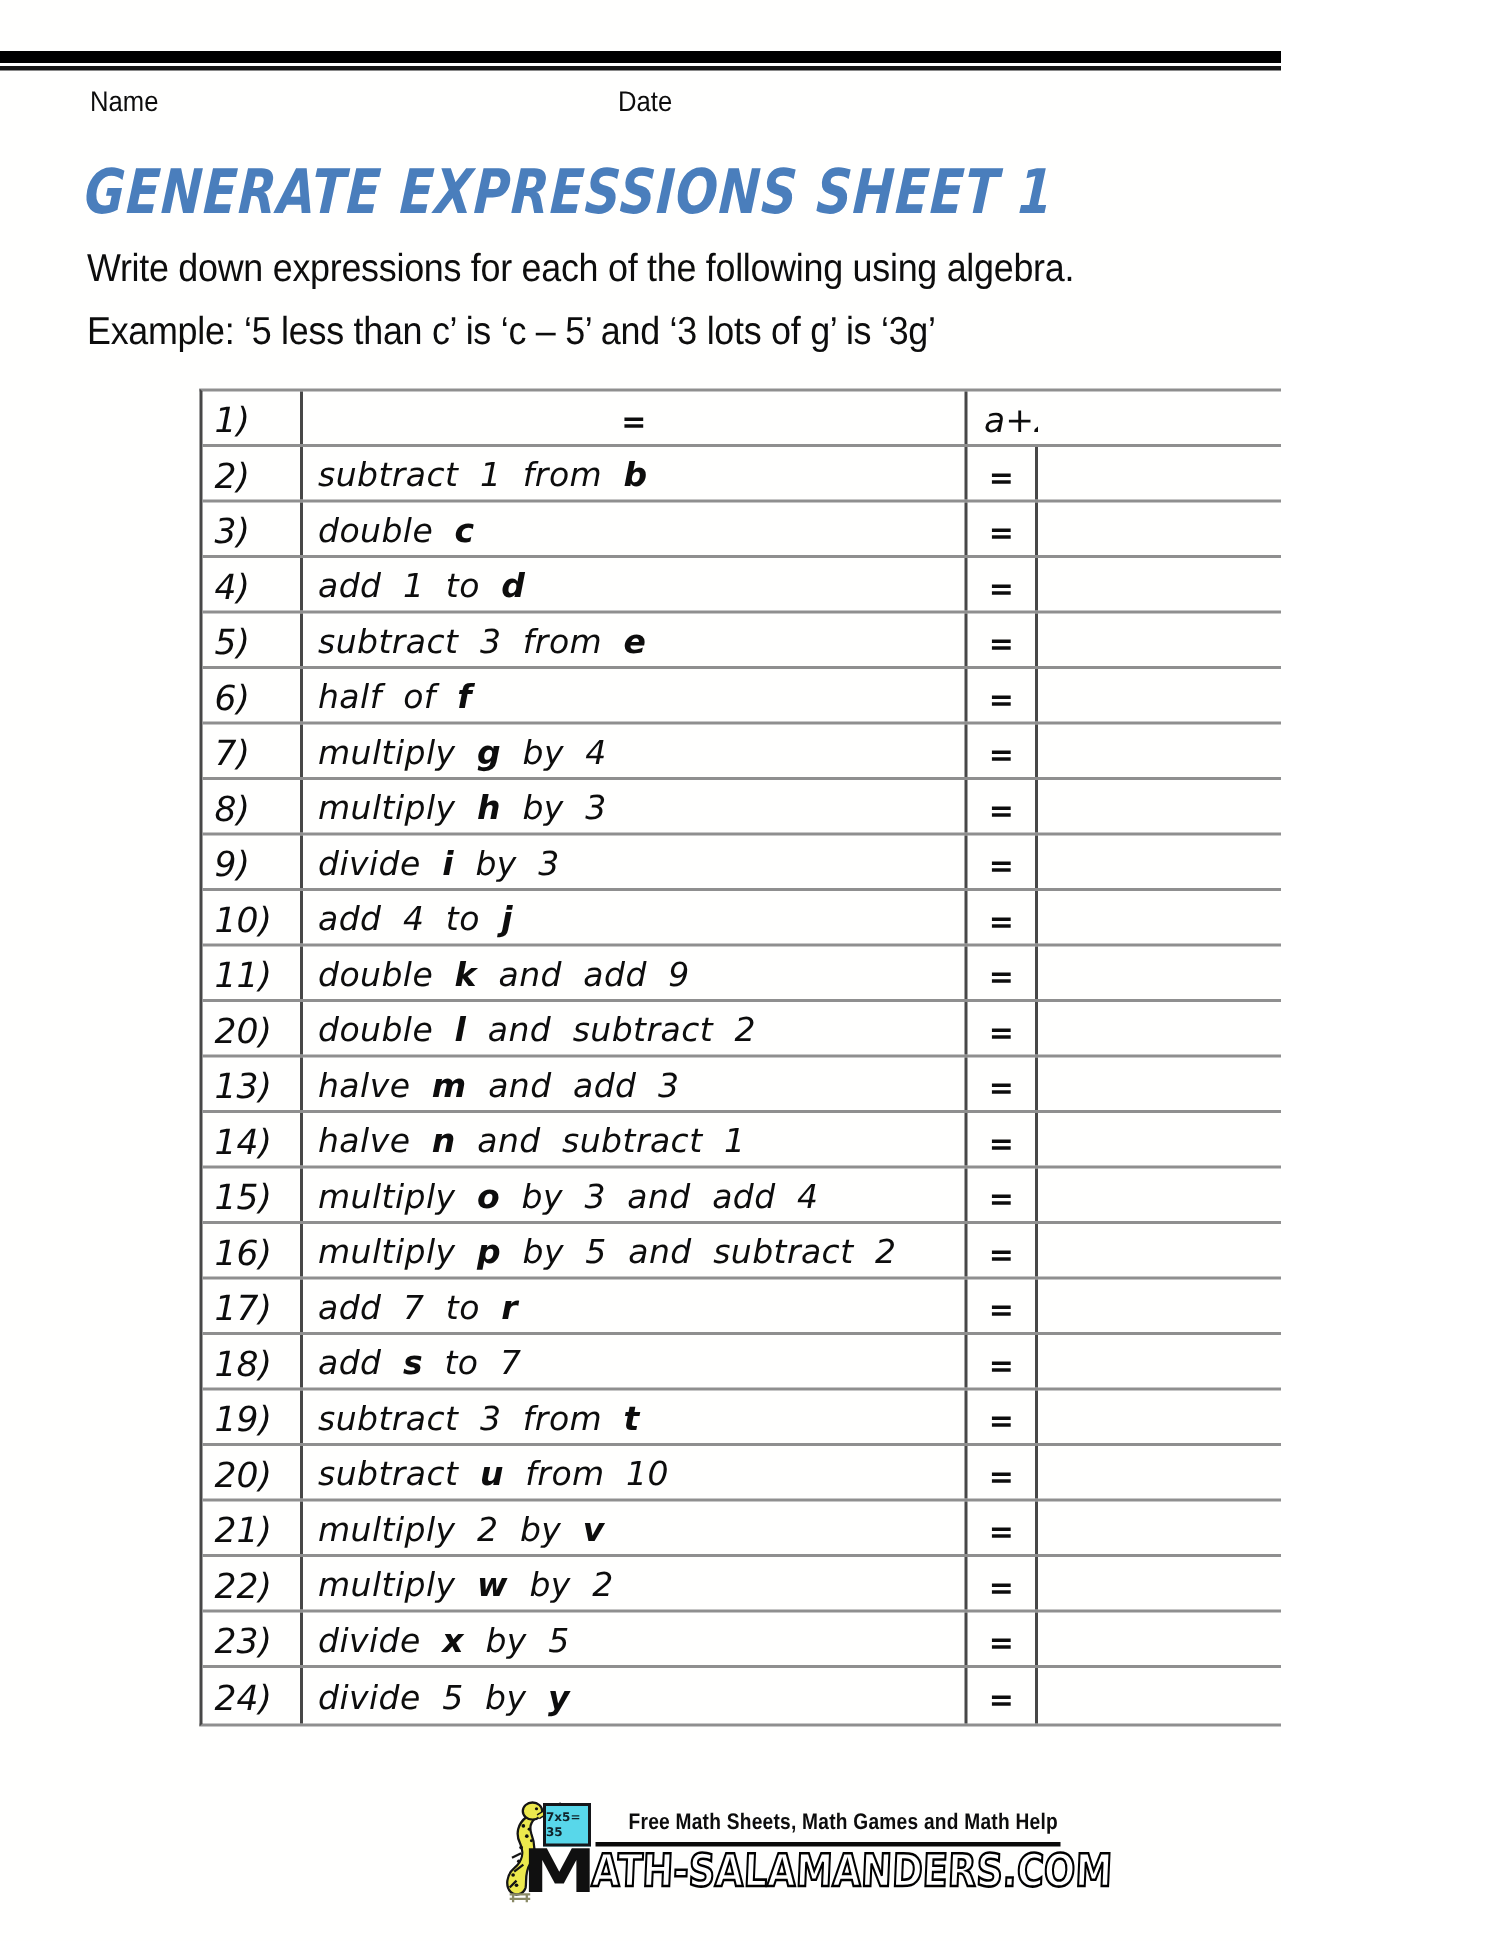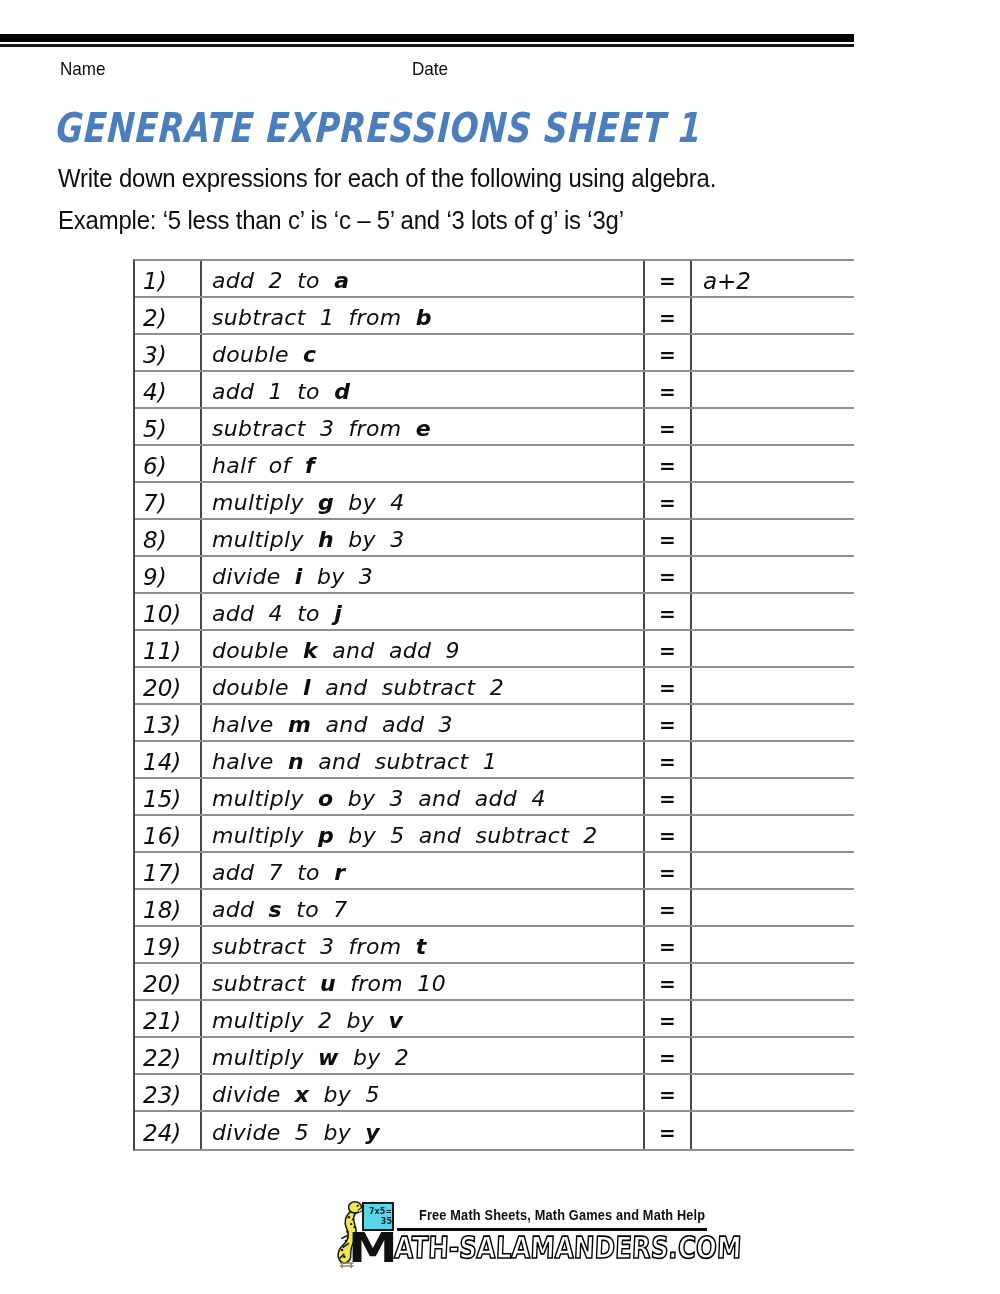--- a/index.html
+++ b/index.html
@@ -47,21 +47,21 @@
   .cell.prompt{padding-left:10px;font-size:22px;letter-spacing:.3px;word-spacing:7px;
                border-right:2px solid #474747;white-space:pre;}
   .cell.prompt .var{font-weight:bold;}
   .cell.eq{justify-content:center;font-weight:bold;font-size:20px;border-right:2px solid #474747;}
   .cell.ans{padding-left:11px;font-size:23px;}
 
   
   .footer-mascot{position:absolute;left:326px;top:1199px;width:58px;height:70px;}
   .footer-board{position:absolute;left:362px;top:1202px;width:32px;height:29px;background:#58d7ea;
                 border:2px solid #15161a;box-sizing:border-box;z-index:2;
-                display:flex;flex-direction:column;align-items:flex-end;justify-content:center;
+                display:flex;flex-direction:column;align-items:flex-start;justify-content:center;
                 font-family:"DejaVu Sans",sans-serif;font-weight:bold;font-size:8px;line-height:1.15;color:#10232a;}
   .footer-tagline{position:absolute;left:419px;top:1206px;font-size:15px;font-weight:bold;
                   letter-spacing:.2px;transform:scaleX(.85);transform-origin:left top;white-space:nowrap;}
   .footer-rule{position:absolute;left:397px;top:1228px;width:310px;height:3px;background:#0a0a0a;}
   .footer-logo-m{position:absolute;left:348px;top:1228px;font-family:"DejaVu Sans",sans-serif;
                  font-weight:900;font-size:40px;line-height:1;color:#101010;
                  transform:scaleX(1.25);transform-origin:left top;}
   .footer-logo-text{position:absolute;left:395px;top:1233px;font-family:"DejaVu Sans",sans-serif;
                     font-weight:800;font-size:30px;line-height:1;color:#fff;
                     -webkit-text-stroke:1.7px #000;
@@ -113,21 +113,20 @@
   </div>
 
   <div class="page-title">GENERATE EXPRESSIONS SHEET 1</div>
 
   <div class="instr instr-1">Write down expressions for each of the following using algebra.</div>
   <div class="instr instr-2">Example: ‘5 less than c’ is ‘c – 5’ and ‘3 lots of g’ is ‘3g’</div>
 
   <div class="worksheet">
     <div class="ws-row">
       <div class="cell num">1)</div>
-      <div class="cell prompt"><span class="pre">add 2 to </span><span class="var">a</span><span class="post"></span></div>
       <div class="cell eq">=</div>
       <div class="cell ans">
           <span class="ansv">a+2</span>
         </div>
     </div>
 
     <div class="ws-row">
       <div class="cell num">2)</div>
       <div class="cell prompt"><span class="pre">subtract 1 from </span><span class="var">b</span><span class="post"></span></div>
       <div class="cell eq">=</div>

